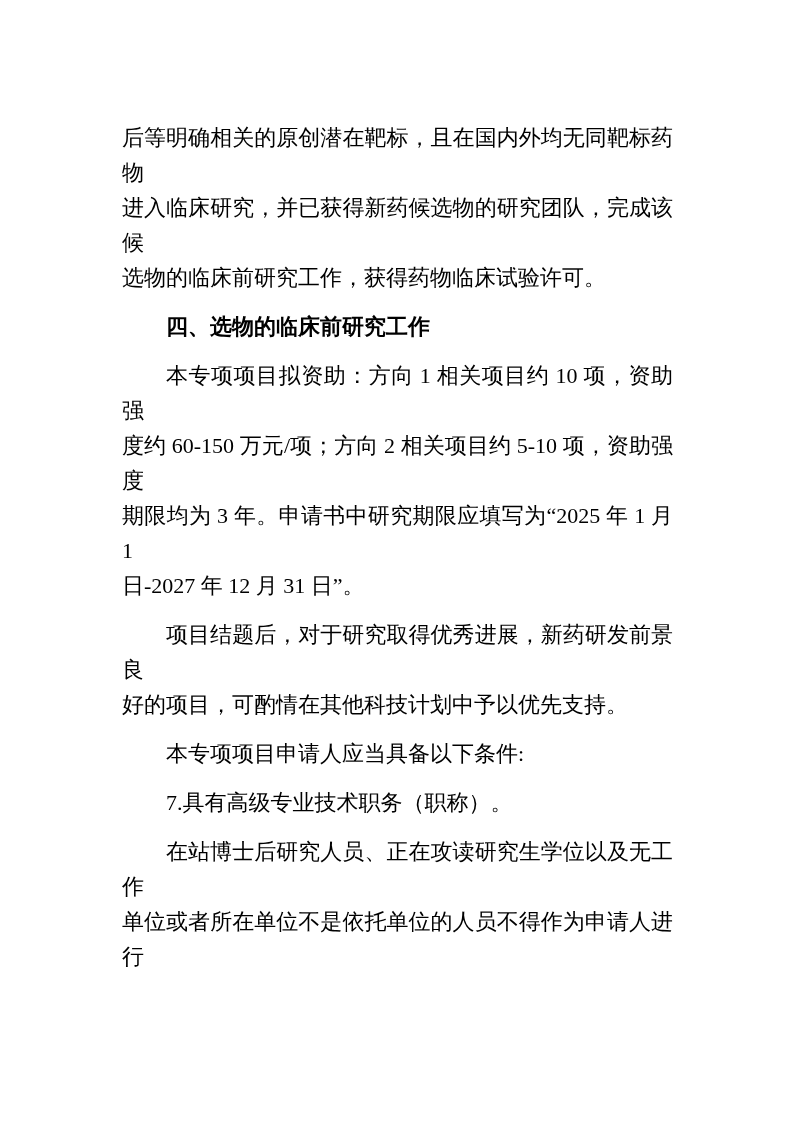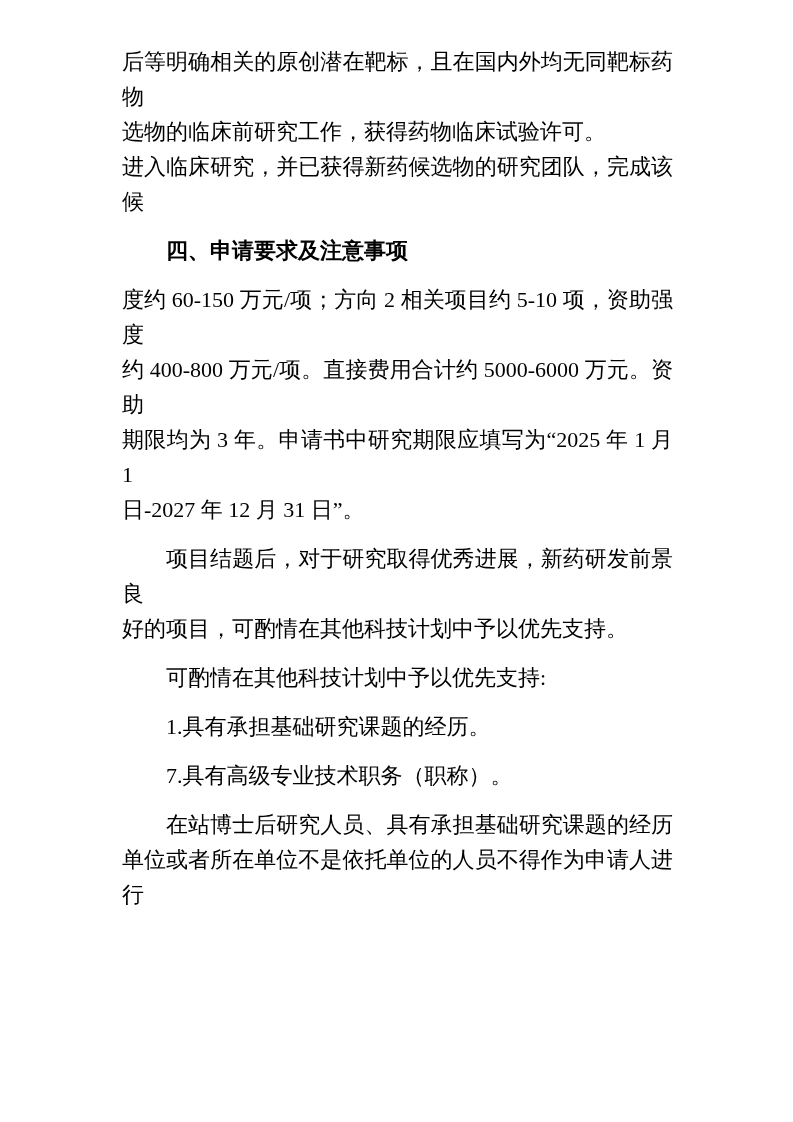--- a/index.html
+++ b/index.html
@@ -1,21 +1,21 @@
 <!DOCTYPE html>
 <html><head>
 <meta charset="utf-8">
 <style>
   html, body { margin: 0; padding: 0; background: #ffffff; }
   .page {
     position: relative;
     width: 793px;
     height: 1122px;
     box-sizing: border-box;
-    padding: 44px 120px 0 122px;
+    padding: 120px 120px 0 122px;
     background: #ffffff;
     color: #000000;
     font-family: "Liberation Serif", "DejaVu Serif", serif;
     font-size: 22px;
     overflow: hidden;
   }
   .para { margin: 0 0 14px 0; }
   .line {
     line-height: 35px;
     text-align: justify;
@@ -33,51 +33,48 @@
     margin: 4px 0 14px 0;
   }
 </style>
 </head>
 <body>
 
 <div class="page">
 
   <div class="para">
     <div class="line fill">后等明确相关的原创潜在靶标，且在国内外均无同靶标药物</div>
+    <div class="line fill">进入临床研究，并已获得新药候选物的研究团队，完成该候</div>
     <div class="line">选物的临床前研究工作，获得药物临床试验许可。</div>
-    <div class="line fill">进入临床研究，并已获得新药候选物的研究团队，完成该候</div>
   </div>
 
-  <div class="heading">四、申请要求及注意事项</div>
+  <div class="heading">四、选物的临床前研究工作</div>
 
   <div class="para">
+    <div class="line fill indent">本专项项目拟资助：方向 1 相关项目约 10 项，资助强</div>
     <div class="line fill">度约 60-150 万元/项；方向 2 相关项目约 5-10 项，资助强度</div>
-    <div class="line fill">约 400-800 万元/项。直接费用合计约 5000-6000 万元。资助</div>
     <div class="line fill">期限均为 3 年。申请书中研究期限应填写为“2025 年 1 月 1</div>
     <div class="line">日-2027 年 12 月 31 日”。</div>
   </div>
 
   <div class="para">
     <div class="line fill indent">项目结题后，对于研究取得优秀进展，新药研发前景良</div>
     <div class="line">好的项目，可酌情在其他科技计划中予以优先支持。</div>
   </div>
 
 
 
   <div class="para">
-    <div class="line indent">可酌情在其他科技计划中予以优先支持:</div>
+    <div class="line indent">本专项项目申请人应当具备以下条件:</div>
   </div>
 
-  <div class="para">
-    <div class="line indent">1.具有承担基础研究课题的经历。</div>
-  </div>
 
   <div class="para">
     <div class="line indent">7.具有高级专业技术职务（职称）。</div>
   </div>
 
   <div class="para">
-    <div class="line fill indent">在站博士后研究人员、具有承担基础研究课题的经历</div>
+    <div class="line fill indent">在站博士后研究人员、正在攻读研究生学位以及无工作</div>
     <div class="line fill">单位或者所在单位不是依托单位的人员不得作为申请人进行</div>
 
   </div>
 
 </div>
 
 </body></html>

